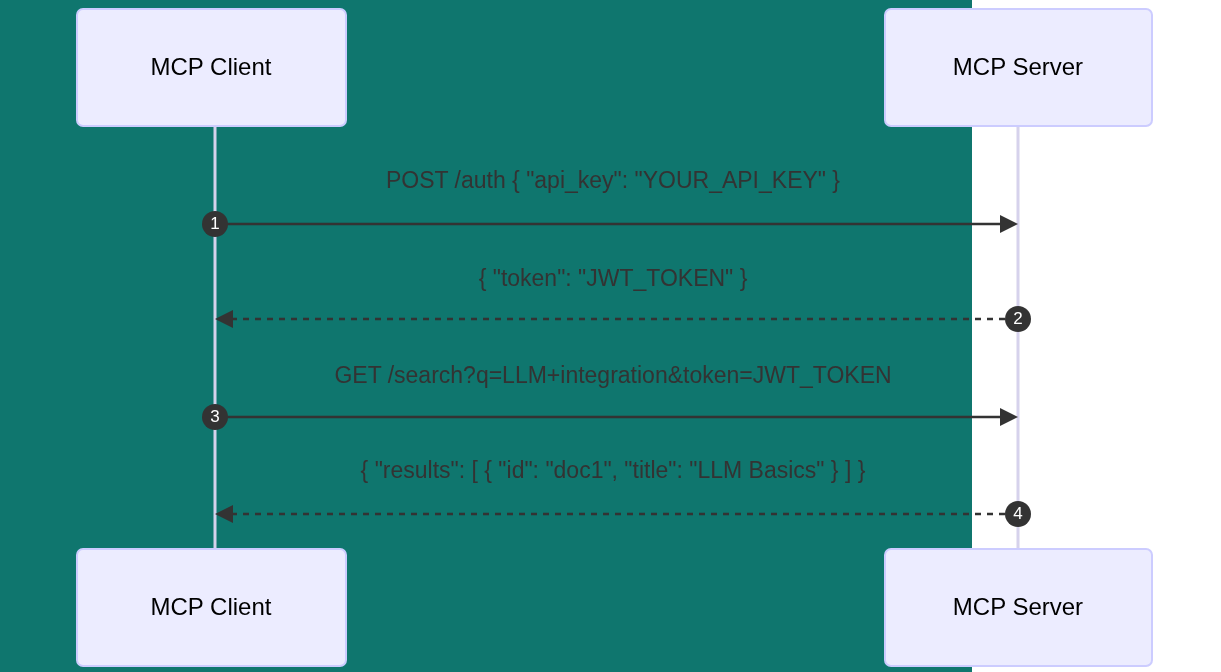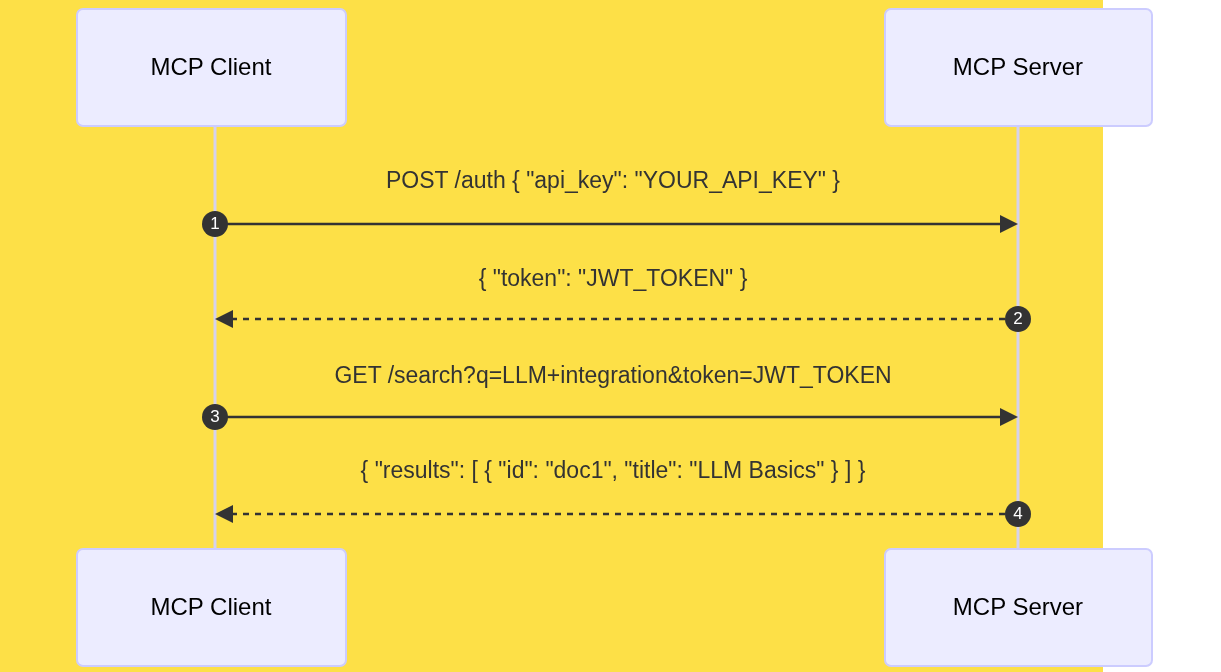--- a/index.html
+++ b/index.html
@@ -9,23 +9,23 @@
     background: #ffffff;
   }
   body {
     width: 1221px;
     height: 672px;
     font-family: "Liberation Sans", sans-serif;
     overflow: hidden;
   }
   #diagram-root {
     position: relative;
-    width: 1103px;
+    width: 972px;
     height: 672px;
-    background: #fde047;
+    background: #0f766e;
   }
   #diagram-svg {
     position: absolute;
     top: 0;
     left: 0;
     width: 1221px;
     height: 672px;
     display: block;
   }
   .actor-box-rect {

